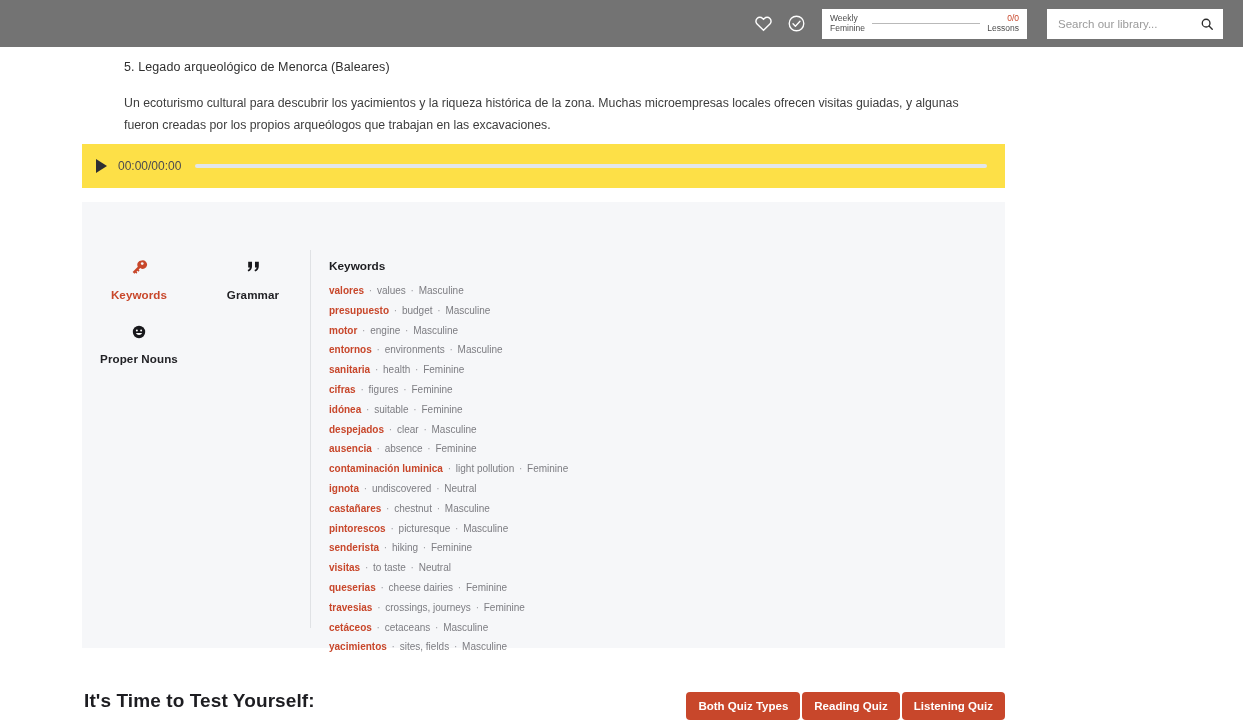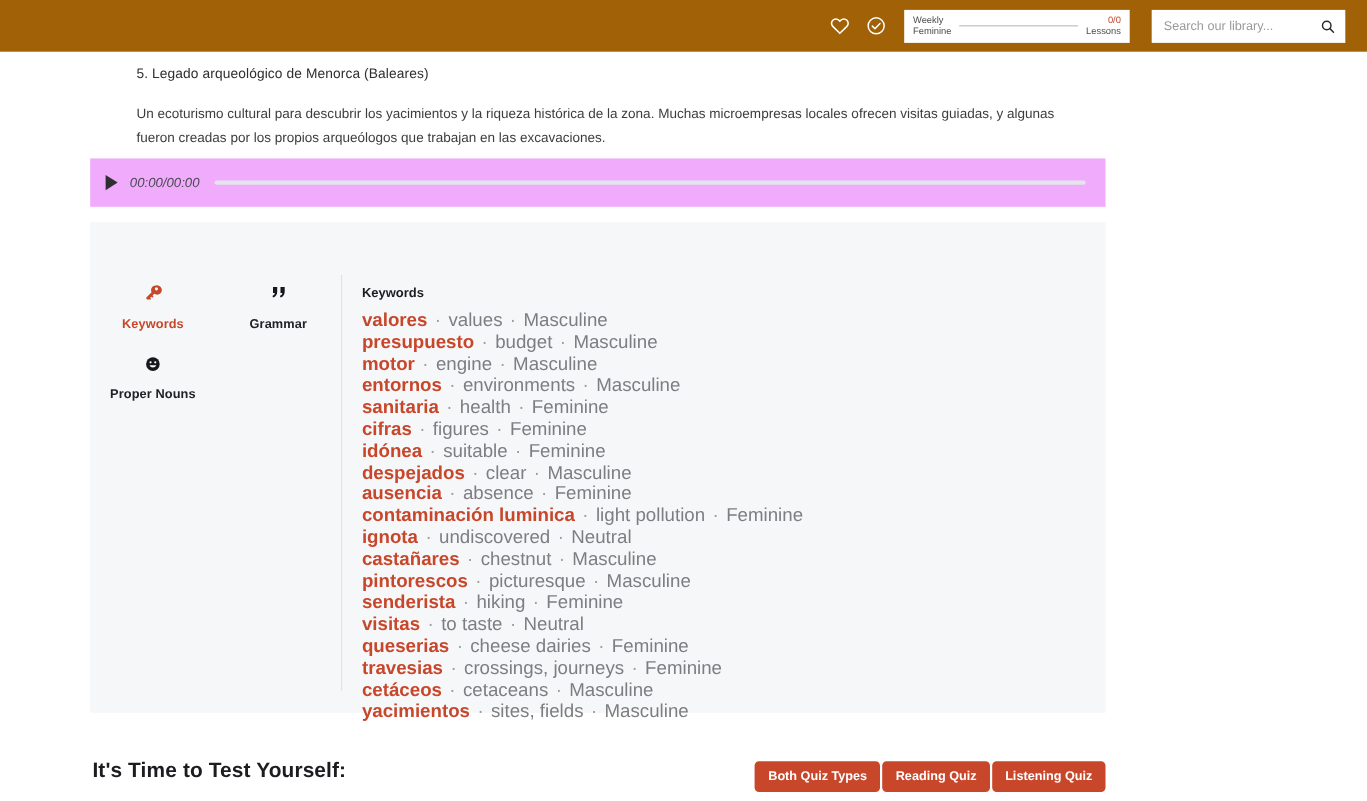--- a/index.html
+++ b/index.html
@@ -14,21 +14,21 @@
     overflow: hidden;
     position: relative;
   }
 
   
   .header {
     position: absolute;
     top: 0; left: 0;
     width: 1243px;
     height: 47px;
-    background: #a16207;
+    background: #737373;
     display: flex;
     align-items: center;
     justify-content: flex-end;
     box-sizing: border-box;
     padding-right: 20px;
   }
   .header-icons {
     display: flex;
     align-items: center;
     gap: 14px;
@@ -121,26 +121,25 @@
     line-height: 22px;
   }
 
   
   .audio-card {
     position: absolute;
     left: 82px;
     top: 97px;
     width: 923px;
     height: 44px;
-    background: #f0abfc;
+    background: #fde047;
     display: flex;
     align-items: center;
     padding: 0 14px;
     box-sizing: border-box;
-    font-style: italic;
   }
   .play-btn {
     width: 0; height: 0;
     border-left: 11px solid #2e2e33;
     border-top: 7px solid transparent;
     border-bottom: 7px solid transparent;
     cursor: pointer;
     flex: 0 0 auto;
   }
   .audio-time {
@@ -221,21 +220,21 @@
     padding: 57px 0 0 18px;
     box-sizing: border-box;
   }
   .kw-heading {
     font-size: 11.8px;
     font-weight: bold;
     color: #1d1d21;
     margin-bottom: 8px;
   }
   .kw-row {
-    font-size: 17px;
+    font-size: 10px;
     line-height: 19.8px;
     color: #7d7d82;
     white-space: nowrap;
   }
   .kw-term {
     font-weight: bold;
     color: #c8472b;
   }
   .kw-sep { color: #9b9ba0; padding: 0 2px; }
 

